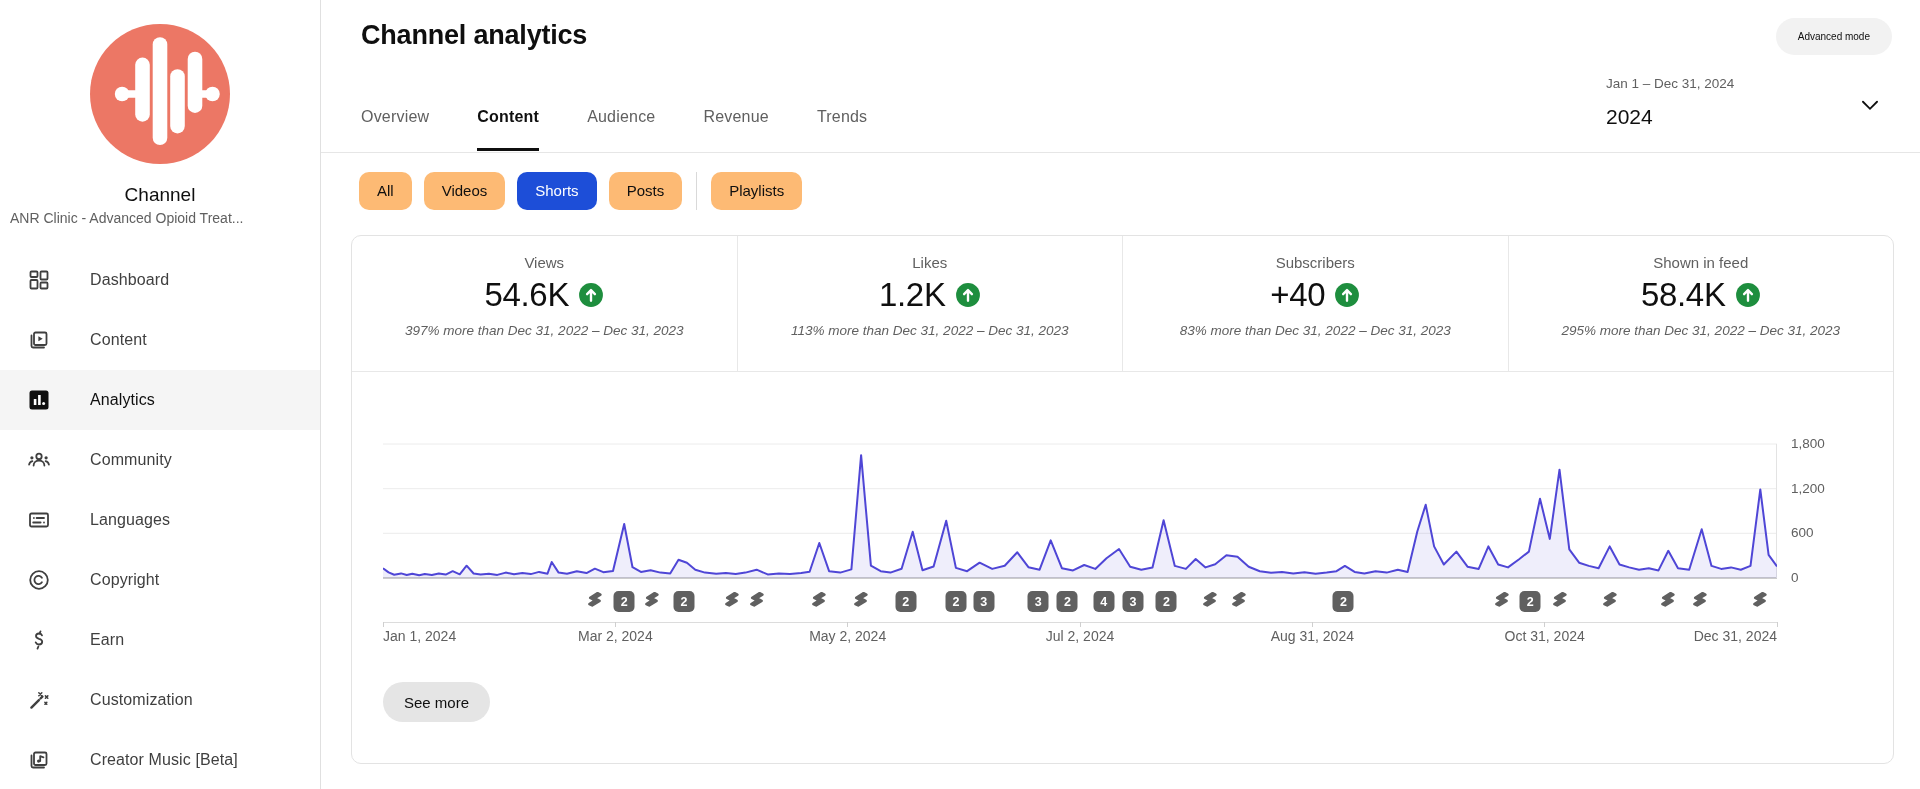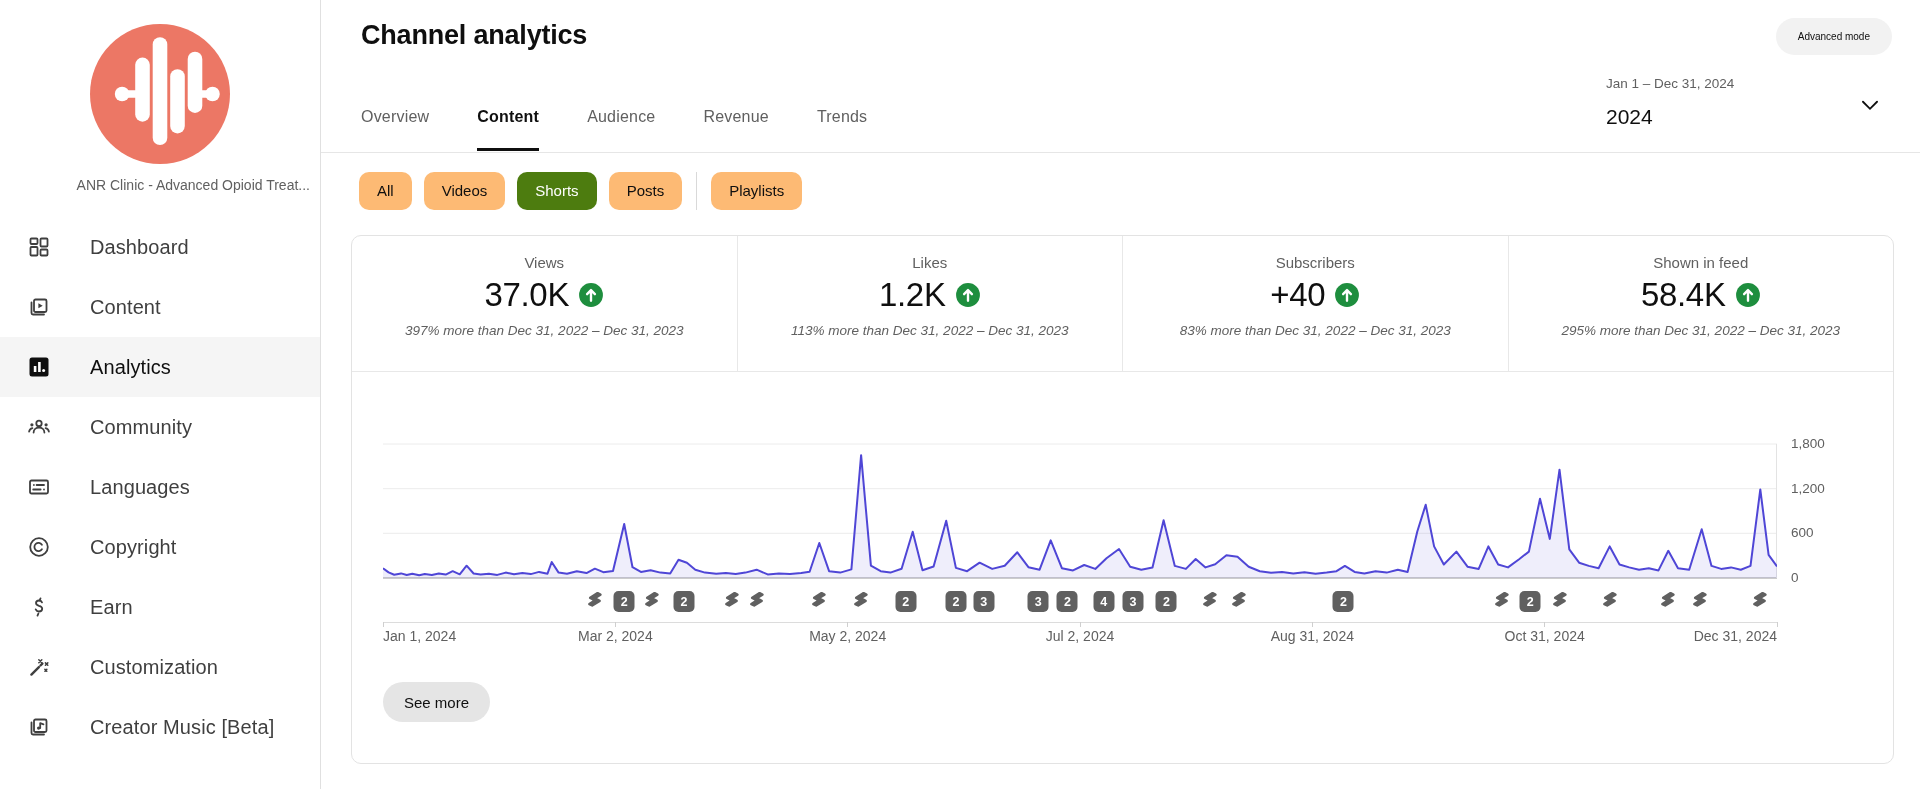--- a/index.html
+++ b/index.html
@@ -3,44 +3,44 @@
 <meta charset="utf-8">
 <style>
   html,body{margin:0;padding:0;background:#fff;}
   body{width:1920px;height:789px;overflow:hidden;font-family:"Liberation Sans",sans-serif;color:#0f0f0f;position:relative;}
   .app{position:absolute;inset:0;}
 
   
   .sidebar{position:absolute;left:0;top:0;width:320px;height:789px;border-right:1px solid #e0e0e0;background:#fff;}
   .avatar{width:140px;height:140px;border-radius:50%;background:#ec7765;margin:24px auto 0;display:flex;align-items:center;justify-content:center;}
   .channel-name{margin-top:20px;text-align:center;font-size:19px;font-weight:500;color:#0f0f0f;}
-  .channel-subtitle{margin-top:13px;text-align:right;font-size:14px;color:#606060;white-space:nowrap;overflow:hidden;padding:0 10px;}
+  .channel-subtitle{margin-top:4px;text-align:left;font-size:14px;color:#606060;white-space:nowrap;overflow:hidden;padding:0 10px;}
   .menu{margin-top:24px;}
   .menu-item{height:60px;display:flex;align-items:center;padding-left:27px;cursor:pointer;color:#3f3f3f;}
   .menu-item.active{background:#f5f5f5;color:#0f0f0f;font-weight:500;}
   .mi-icon{width:24px;height:24px;margin-right:39px;flex:none;display:flex;align-items:center;justify-content:center;}
-  .mi-label{font-size:20px;letter-spacing:.1px;white-space:nowrap;}
+  .mi-label{font-size:16px;letter-spacing:.1px;white-space:nowrap;}
 
   
   .main{position:absolute;left:321px;top:0;width:1599px;height:669px;}
   .page-title{position:absolute;left:40px;top:20px;margin:0;font-size:27px;font-weight:700;letter-spacing:-.2px;color:#0f0f0f;}
   .adv-btn{position:absolute;right:28px;top:18px;height:37px;padding:0 22px;border:none;border-radius:19px;background:#f2f2f2;font-family:inherit;font-size:10px;font-weight:500;color:#0f0f0f;cursor:pointer;}
   .datepicker{position:absolute;left:1285px;top:76px;width:290px;cursor:pointer;}
   .date-range{font-size:13.5px;color:#606060;}
   .date-year{font-size:21px;color:#0f0f0f;margin-top:14px;}
   .date-chevron{position:absolute;left:251px;top:16px;}
 
   .tabs{position:absolute;left:40px;top:108px;display:flex;}
   .tab{font-size:16px;font-weight:500;color:#606060;margin-right:48px;padding-bottom:22px;cursor:pointer;letter-spacing:.2px;}
   .tab.active{color:#0f0f0f;font-weight:700;border-bottom:3px solid #0f0f0f;}
   .tabs-line{position:absolute;left:0;right:0;top:152px;height:1px;background:#e6e6e6;}
 
   .chips{position:absolute;left:38px;top:172px;display:flex;align-items:center;}
   .chip{height:38px;line-height:38px;padding:0 18px;border-radius:10px;background:#fdba74;font-size:15px;font-weight:500;color:#0f0f0f;margin-right:12px;cursor:pointer;white-space:nowrap;}
-  .chip.selected{background:#4d7c0f;color:#fff;}
+  .chip.selected{background:#1d4ed8;color:#fff;}
   .chip-divider{width:1px;height:38px;background:#d9d9d9;margin:0 14px 0 2px;}
 
   
   .card{position:absolute;left:30px;top:235px;width:1543px;height:529px;border:1px solid #e3e3e3;border-radius:10px;background:#fff;box-sizing:border-box;}
   .metrics{display:flex;height:135px;border-bottom:1px solid #e8e8e8;}
   .metric{flex:1;text-align:center;padding-top:18px;border-left:1px solid #e8e8e8;cursor:pointer;}
   .metric:first-child{border-left:none;}
   .metric-label{font-size:15px;font-weight:500;color:#606060;}
   .metric-value-row{display:inline-flex;align-items:center;gap:9px;margin-top:5px;}
   .metric-value{font-size:33px;color:#0f0f0f;letter-spacing:-.3px;}
@@ -69,20 +69,21 @@
           <path d="M72 48 h12" stroke-width="5"></path>
           <circle cx="22" cy="48" r="5" fill="#fff" stroke="none"></circle>
           <circle cx="84" cy="48" r="5" fill="#fff" stroke="none"></circle>
           <path d="M36 28 V62" stroke-width="10"></path>
           <path d="M48 14 V78" stroke-width="10"></path>
           <path d="M60 36 V70" stroke-width="10"></path>
           <path d="M72 24 V56" stroke-width="10"></path>
         </g>
       </svg>
     </div>
+    <div class="channel-name">Channel</div>
     <div class="channel-subtitle">ANR Clinic - Advanced Opioid Treat...</div>
     <nav class="menu" id="sidebar-menu">
         <div class="menu-item">
           <span class="mi-icon">
             <svg width="24" height="24" viewBox="0 0 24 24" fill="none" stroke="#3f3f3f" stroke-width="1.8">
               <rect x="3.5" y="3.5" width="7" height="5.5" rx="1"></rect>
               <rect x="13.5" y="3.5" width="7" height="8" rx="1"></rect>
               <rect x="3.5" y="12" width="7" height="8.5" rx="1"></rect>
               <rect x="13.5" y="14.5" width="7" height="6" rx="1"></rect>
             </svg>
@@ -206,21 +207,21 @@
         <div class="chip">Videos</div>
         <div class="chip selected">Shorts</div>
         <div class="chip">Posts</div>
         <div class="chip-divider"></div>
         <div class="chip">Playlists</div>
       </div>
 
     <section class="card">
       <div class="metrics" id="metrics">
           <div class="metric"><div class="metric-label">Views</div><div class="metric-value-row">
-              <span class="metric-value">37.0K</span>
+              <span class="metric-value">54.6K</span>
               <span style="display: inline-flex;">
                 <svg width="26" height="26" viewBox="0 0 24 24">
                   <circle cx="12" cy="12" r="11" fill="#1e8e3e"></circle>
                   <path d="M12 17.2 V8 M8.4 11.2 L12 7.5 L15.6 11.2" stroke="#fff" stroke-width="2.2" fill="none" stroke-linecap="round" stroke-linejoin="round"></path>
                 </svg>
               </span>
             </div><div class="metric-compare">397% more than Dec 31, 2022 – Dec 31, 2023</div></div>
           <div class="metric"><div class="metric-label">Likes</div><div class="metric-value-row">
               <span class="metric-value">1.2K</span>
               <span style="display: inline-flex;">

